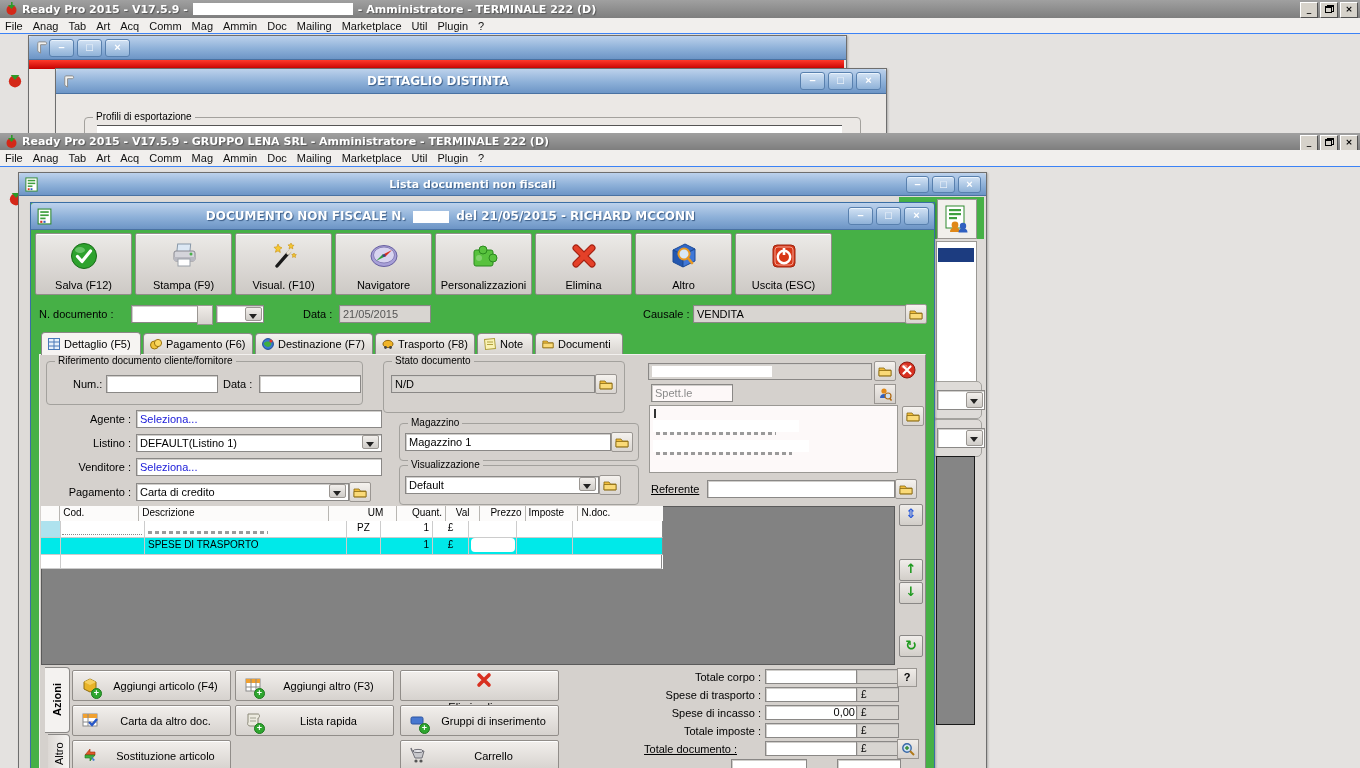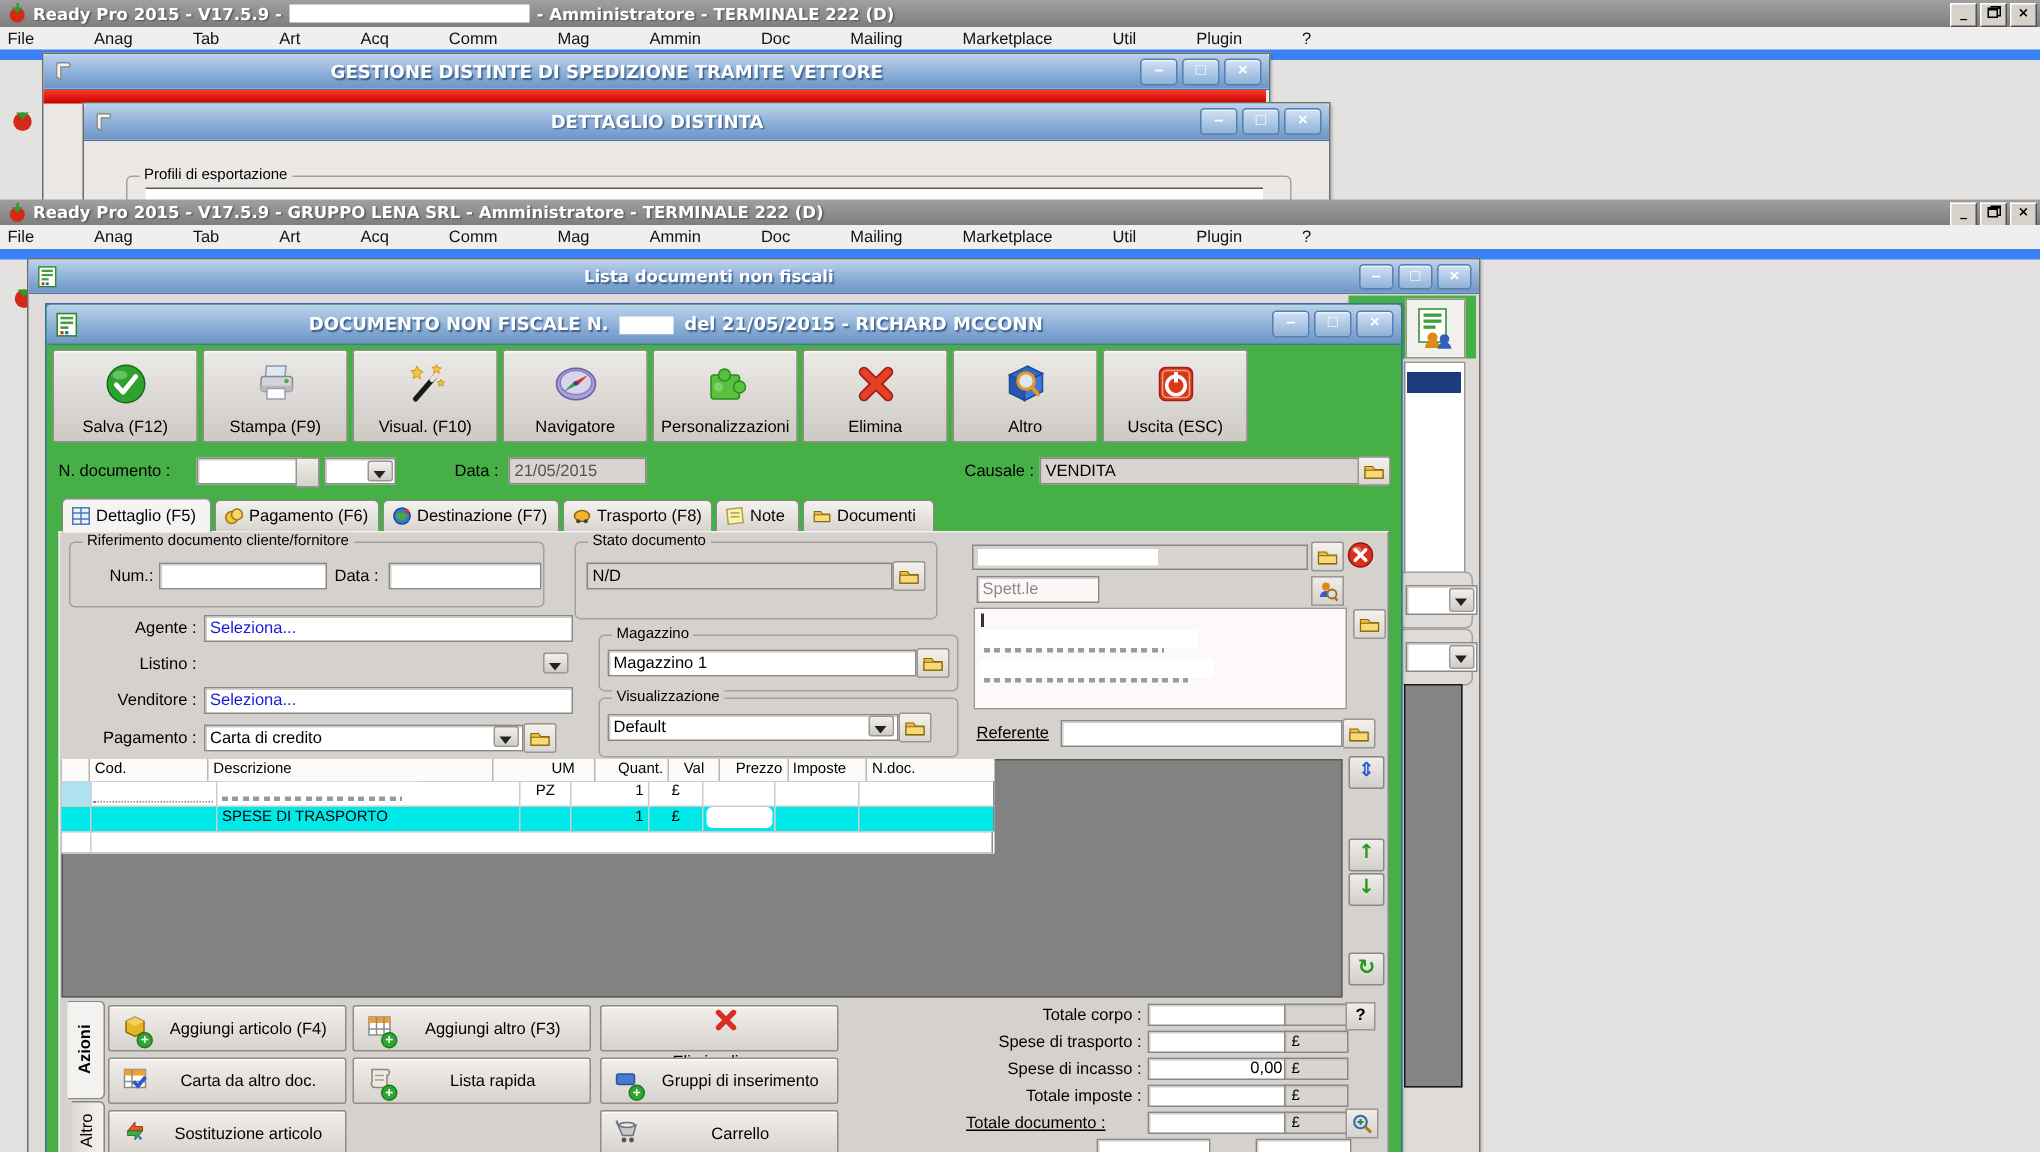--- a/index.html
+++ b/index.html
@@ -6,21 +6,21 @@
   #screen{position:relative;width:1360px;height:768px;overflow:hidden;background:#e4e2e0;font-size:11px;color:#000;}
   .abs{position:absolute;}
   
   .tb-gray{background:linear-gradient(#a0a0a0,#7e7e7e);color:#fff;font-weight:bold;display:flex;align-items:center;font-size:11px;font-family:"DejaVu Sans",sans-serif;}
   .tb-gray .ttl{margin-left:4px;white-space:nowrap;text-shadow:1px 1px 1px #555;}
   .cbtns{position:absolute;right:2px;top:2px;display:flex;gap:2px;}
   .cbtn{width:16px;height:14px;background:#d6d2ca;border:1px solid;border-color:#fff #505050 #505050 #fff;font-size:9px;line-height:12px;text-align:center;color:#000;font-weight:bold;}
   .rg{position:relative;display:inline-block;width:9px;height:8px;top:1px;}
   .rg::before{content:"";position:absolute;right:0;top:0;width:5px;height:4px;border:1px solid #000;border-top-width:2px;}
   .rg::after{content:"";position:absolute;left:0;bottom:0;width:5px;height:4px;border:1px solid #000;border-top-width:2px;background:#d6d2ca;}
-  .menubar{background:#f1efed;border-bottom:7px solid #3b82f6;display:flex;align-items:center;font-size:11px;color:#111;gap:30px;}
+  .menubar{background:#f1efed;border-bottom:1px solid #3b82f6;display:flex;align-items:center;font-size:11px;color:#111;}
   .menubar span{padding:1px 5px;}
   
   .win{position:absolute;border:1px solid #6e6e6e;box-shadow:1px 1px 2px rgba(0,0,0,.25);}
   .bluebar{position:absolute;left:0;top:0;right:0;background:linear-gradient(#bdd2ec,#8db0d8 55%,#6d95c6);border-bottom:1px solid #4a72a2;display:flex;align-items:center;border-radius:3px 3px 0 0;}
   .bluebar .wt{flex:1;text-align:center;color:#fff;font-weight:bold;font-family:"DejaVu Sans",sans-serif;text-shadow:1px 1px 1px #3a5c86;white-space:nowrap;overflow:hidden;}
   .bbtns{display:flex;gap:3px;margin-right:5px;}
   .bbtn{width:23px;height:16px;background:linear-gradient(#d2e2f4,#8fb2d8);border:1px solid #5880ae;border-radius:3px;color:#fff;font-size:11px;line-height:14px;text-align:center;font-weight:bold;box-shadow:inset 0 1px 0 #eaf3fc;}
   .wicon{margin-left:5px;display:flex;align-items:center;}
   
   .inp{position:absolute;background:#fff;border:1px solid #8a8886;box-shadow:inset 1px 1px 0 #d0cecb;font-size:11px;line-height:16px;padding:0 3px;white-space:nowrap;overflow:hidden;}
@@ -109,21 +109,20 @@
       </svg>
   </div>
 
   <div class="win" style="left:28px;top:35px;width:817px;height:98px;background:#ebe8e5;">
     <div class="bluebar" style="height:23px;">
       <span class="wicon">
         <svg width="15" height="15" viewBox="0 0 16 16">
             <path d="M5 2h7c2 0 2 3 0 3H7v9l-3-2V4c0-1 .5-2 1-2z" fill="#f2f2f0" stroke="#8a8a8a"></path>
           </svg>
       </span>
-      <span class="wt" style="font-size:12px;">GESTIONE DISTINTE DI SPEDIZIONE TRAMITE VETTORE</span>
       <div class="bbtns">
         <div class="bbtn">–</div>
         <div class="bbtn">□</div>
         <div class="bbtn">×</div>
       </div>
     </div>
     <div class="abs" style="left:0;top:24px;width:815px;height:9px;background:linear-gradient(#ff3a2a,#c40000);"></div>
   </div>
 
   <div class="win" style="left:55px;top:68px;width:830px;height:65px;background:#ebe8e5;">
@@ -402,20 +401,21 @@
       <span class="lg" style="background:#d5d1cd;">Riferimento documento cliente/fornitore</span>
     </div>
     <span class="lbl" style="left:42px;top:175px;">Num.:</span>
     <div class="inp" style="left:75px;top:172px;width:104px;height:16px;"></div>
     <span class="lbl" style="left:192px;top:175px;">Data :</span>
     <div class="inp" style="left:228px;top:172px;width:94px;height:16px;"></div>
 
     <span class="rlbl" style="left:20px;top:210px;width:80px;">Agente :</span>
     <div class="inp" style="left:105px;top:207px;width:238px;height:16px;color:#1818d8;">Seleziona...</div>
     <span class="rlbl" style="left:20px;top:234px;width:80px;">Listino :</span>
+    <div class="inp sel" style="left:105px;top:231px;width:238px;height:16px;">DEFAULT(Listino 1)</div>
     <div class="inp sel" style="left:105px;top:231px;width:238px;height:16px;background:transparent;border:none;box-shadow:none;">
         <span class="arr"></span>
       </div>
     <span class="rlbl" style="left:20px;top:258px;width:80px;">Venditore :</span>
     <div class="inp" style="left:105px;top:255px;width:238px;height:16px;color:#1818d8;">Seleziona...</div>
     <span class="rlbl" style="left:14px;top:283px;width:86px;">Pagamento :</span>
     <div class="inp sel" style="left:105px;top:280px;width:205px;height:16px;">Carta di credito</div>
     <div class="inp sel" style="left:105px;top:280px;width:205px;height:16px;background:transparent;border:none;box-shadow:none;">
         <span class="arr"></span>
       </div>

